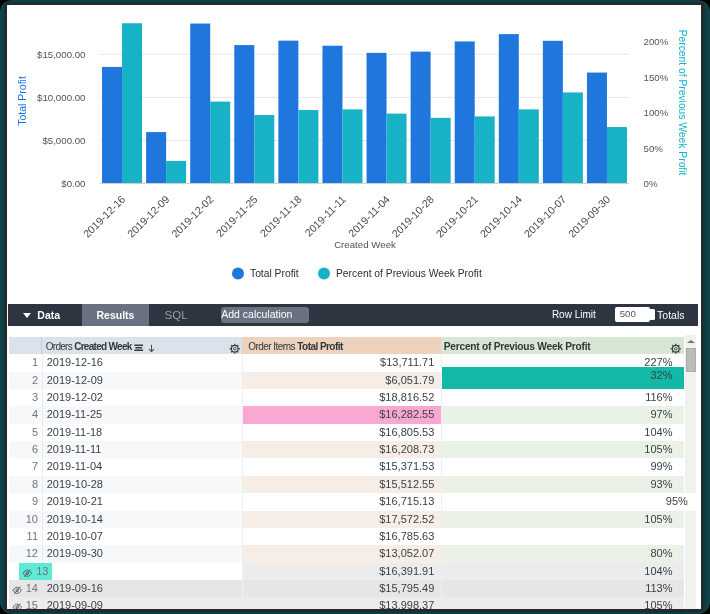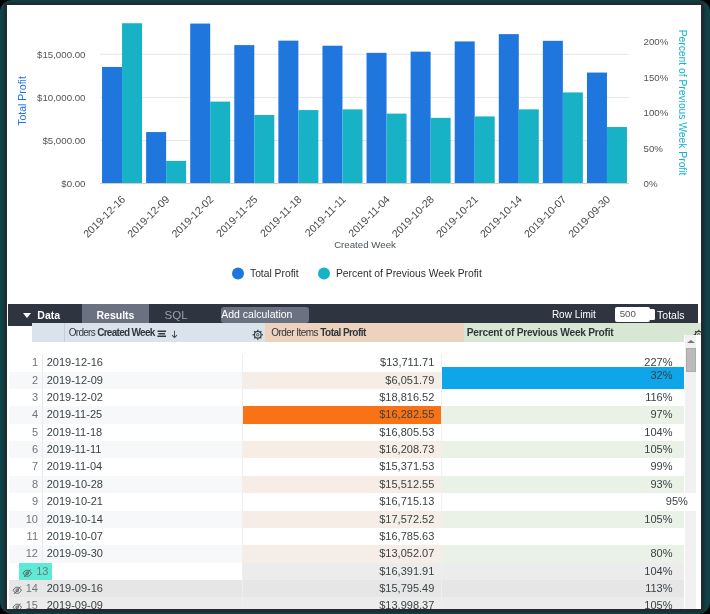--- a/index.html
+++ b/index.html
@@ -18,22 +18,22 @@
 #tab-results { position:absolute; left:74.2px; top:0; width:66.6px; height:22px;
   background:#6a7180; text-align:center; line-height:22px; font-weight:bold; }
 #addcalc { position:absolute; left:213.2px; top:3.4px; width:88.3px; height:15.7px;
   background:#6a7180; border-radius:3px; text-align:left; line-height:15.7px;
   font-size:10.5px; }
 #rowlimit-box { position:absolute; left:590.5px; top:3.6px; width:35.6px; height:14.8px;
   background:#ffffff; border-radius:2px; color:#555; font-size:9.7px;
   line-height:14.8px; padding-left:5.2px;margin-left:16px; }
 #chk { position:absolute; left:635.5px; top:5.3px; width:11.3px; height:11.3px;
   background:#fff; border-radius:1.5px; }
-.hcell { position:absolute; top:318px; height:19.2px; font-size:10px; color:#30373c;
-  line-height:19.2px; white-space:nowrap; letter-spacing:-0.45px;margin-left:23px; }
+.hcell { position:absolute; top:332px; height:19.2px; font-size:10px; color:#30373c;
+  line-height:19.2px; white-space:nowrap; letter-spacing:-0.45px; }
 .cell { position:absolute; font-size:11px; color:#3a4245; line-height:17.4px;
   white-space:nowrap; }
 .cell.num { text-align:right; padding-right:3.5px; color:#6e757c; }
 .cell.date { padding-left:4.2px; border-left:1px solid #e8ebee; }
 .cell.right { text-align:right; padding-right:7px; border-left:1px solid #efefef; }
 .cell.pct { padding-right:11.5px; }
 .eye { position:absolute; left:3.2px; top:3.4px; }
 .gear { position:absolute; top:4px; }
 </style></head>
 <body>
@@ -166,28 +166,28 @@
     <div class="abs" style="left:678.3px;top:330px;width:11.1px;height:273.5px;background:#f1f1f1"></div>
     <div class="abs" style="left:679.9px;top:335.3px;width:0;height:0;border-left:4px solid transparent;border-right:4px solid transparent;border-bottom:3.6px solid #757575"></div>
     <div class="abs" style="left:679.1px;top:342.9px;width:9.6px;height:23.8px;background:#bbb;border:1px solid #ababab"></div>
     <div class="cell num" style="top:349.2px;height:17.37px;left:1.5px;width:33.0px;background:#fff"><span>1</span></div>
       <div class="cell date" style="top:349.2px;height:17.37px;left:34.5px;width:200.3px;background:#fff">2019-12-16</div>
       <div class="cell right" style="top:349.2px;height:17.37px;left:234.8px;width:199.5px;background:#fff">$13,711.71</div>
       <div class="cell right pct" style="top:349.2px;height:23px;left:434.3px;width:242.7px;background:#fff">227%</div>
 <div class="cell num" style="top:366.57px;height:17.37px;left:1.5px;width:33.0px;background:#f6f8fa"><span>2</span></div>
       <div class="cell date" style="top:366.57px;height:17.37px;left:34.5px;width:200.3px;background:#f6f8fa">2019-12-09</div>
       <div class="cell right" style="top:366.57px;height:17.37px;left:234.8px;width:199.5px;background:#f6eee6">$6,051.79</div>
-      <div class="cell right pct" style="top:362px;height:34px;left:434.3px;width:242.7px;background:#0ea5e9">32%</div>
+      <div class="cell right pct" style="top:362px;height:34px;left:434.3px;width:242.7px;background:#14b8a6">32%</div>
 <div class="cell num" style="top:383.94px;height:17.37px;left:1.5px;width:33.0px;background:#fff"><span>3</span></div>
       <div class="cell date" style="top:383.94px;height:17.37px;left:34.5px;width:200.3px;background:#fff">2019-12-02</div>
       <div class="cell right" style="top:383.94px;height:17.37px;left:234.8px;width:199.5px;background:#fff">$18,816.52</div>
       <div class="cell right pct" style="top:383.94px;height:17.37px;left:434.3px;width:242.7px;background:#fff">116%</div>
 <div class="cell num" style="top:401.31px;height:17.37px;left:1.5px;width:33.0px;background:#f6f8fa"><span>4</span></div>
       <div class="cell date" style="top:401.31px;height:17.37px;left:34.5px;width:200.3px;background:#f6f8fa">2019-11-25</div>
-      <div class="cell right" style="top:401.31px;height:17.37px;left:234.8px;width:199.5px;background:#f97316">$16,282.55</div>
+      <div class="cell right" style="top:401.31px;height:17.37px;left:234.8px;width:199.5px;background:#f9a8d4">$16,282.55</div>
       <div class="cell right pct" style="top:401.31px;height:17.37px;left:434.3px;width:242.7px;background:#eaf1e7">97%</div>
 <div class="cell num" style="top:418.68px;height:17.37px;left:1.5px;width:33.0px;background:#fff"><span>5</span></div>
       <div class="cell date" style="top:418.68px;height:17.37px;left:34.5px;width:200.3px;background:#fff">2019-11-18</div>
       <div class="cell right" style="top:418.68px;height:17.37px;left:234.8px;width:199.5px;background:#fff">$16,805.53</div>
       <div class="cell right pct" style="top:418.68px;height:17.37px;left:434.3px;width:242.7px;background:#fff">104%</div>
 <div class="cell num" style="top:436.05px;height:17.37px;left:1.5px;width:33.0px;background:#f6f8fa"><span>6</span></div>
       <div class="cell date" style="top:436.05px;height:17.37px;left:34.5px;width:200.3px;background:#f6f8fa">2019-11-11</div>
       <div class="cell right" style="top:436.05px;height:17.37px;left:234.8px;width:199.5px;background:#f6eee6">$16,208.73</div>
       <div class="cell right pct" style="top:436.05px;height:17.37px;left:434.3px;width:242.7px;background:#eaf1e7">105%</div>
 <div class="cell num" style="top:453.42px;height:17.37px;left:1.5px;width:33.0px;background:#fff"><span>7</span></div>

